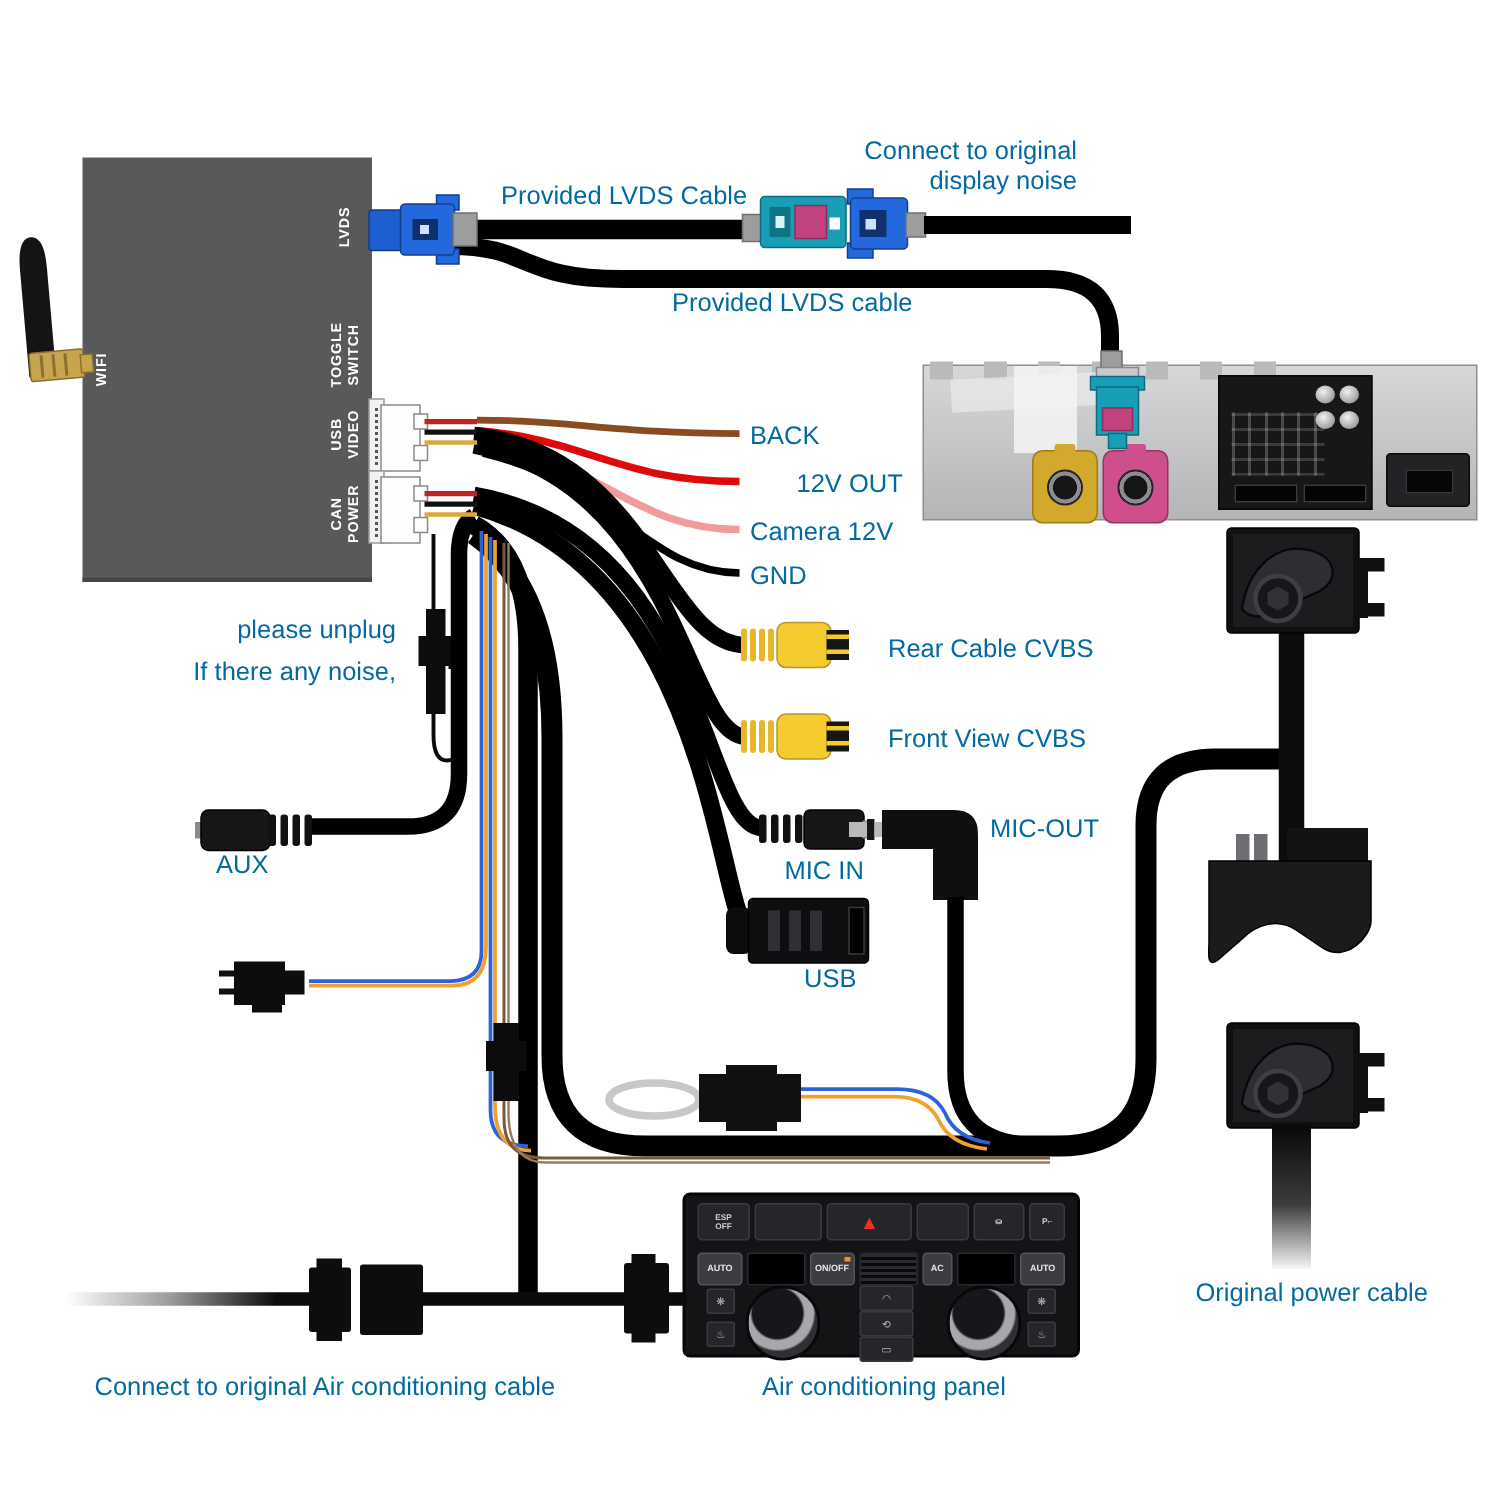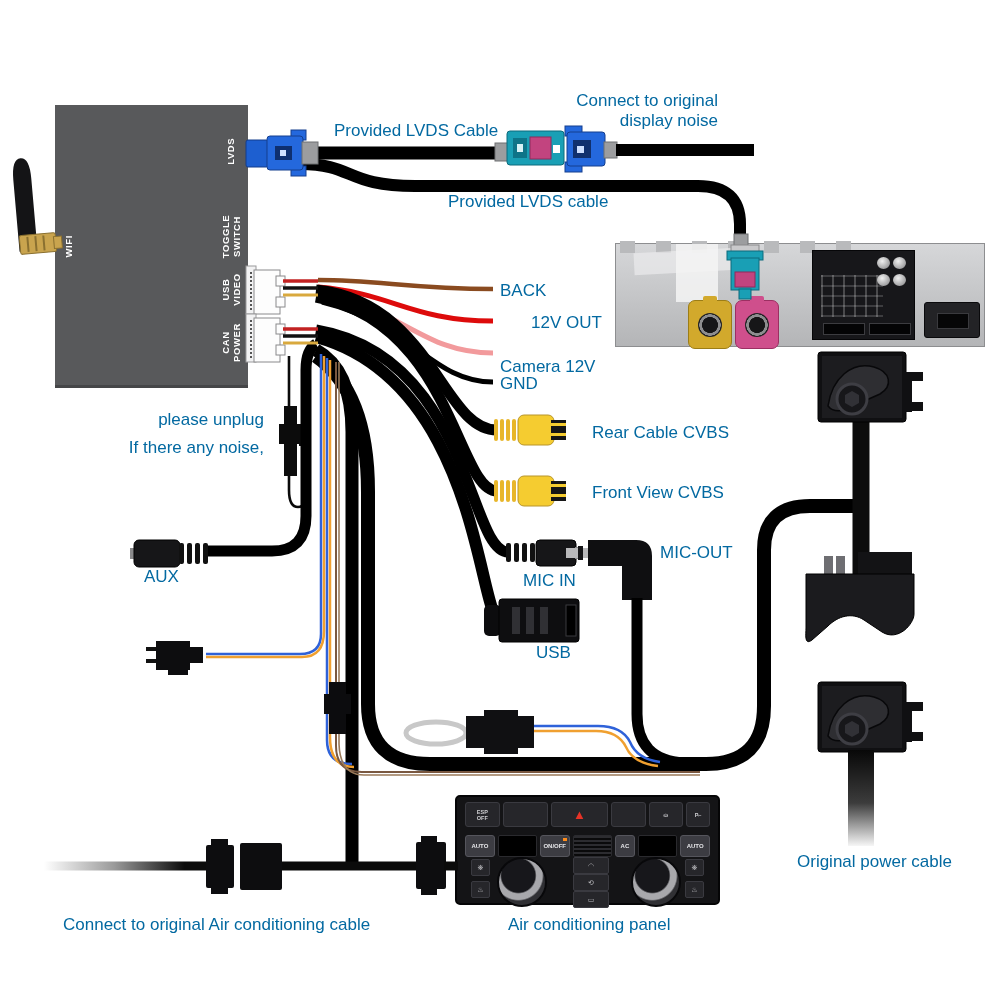--- a/index.html
+++ b/index.html
@@ -385,21 +385,21 @@
   </svg>
 
   <div class="lbl" style="left:334px;top:121px;">Provided LVDS Cable</div>
   <div class="lbl r" style="left:556px;top:91px;width:162px;">
     <div>Connect to original</div>
     <div>display noise</div>
   </div>
   <div class="lbl" style="left:448px;top:192px;">Provided LVDS cable</div>
   <div class="lbl" style="left:500px;top:281px;">BACK</div>
   <div class="lbl" style="left:499px;top:313px;margin-left:32px;">12V OUT</div>
-  <div class="lbl" style="left:500px;top:345px;margin-top:12px;">Camera 12V</div>
+  <div class="lbl" style="left:500px;top:345px;">Camera 12V</div>
   <div class="lbl" style="left:500px;top:374px;">GND</div>
   <div class="lbl" style="left:592px;top:423px;">Rear Cable CVBS</div>
   <div class="lbl" style="left:592px;top:483px;">Front View CVBS</div>
   <div class="lbl" style="left:660px;top:543px;text-align:center;">MIC-OUT</div>
   <div class="lbl" style="left:523px;top:571px;">MIC IN</div>
   <div class="lbl" style="left:536px;top:643px;">USB</div>
   <div class="lbl" style="left:144px;top:567px;">AUX</div>
   <div class="lbl r" style="left:112px;top:406px;width:152px;line-height:27.5px;">
     <div>please unplug</div>
     <div>If there any noise,</div>

